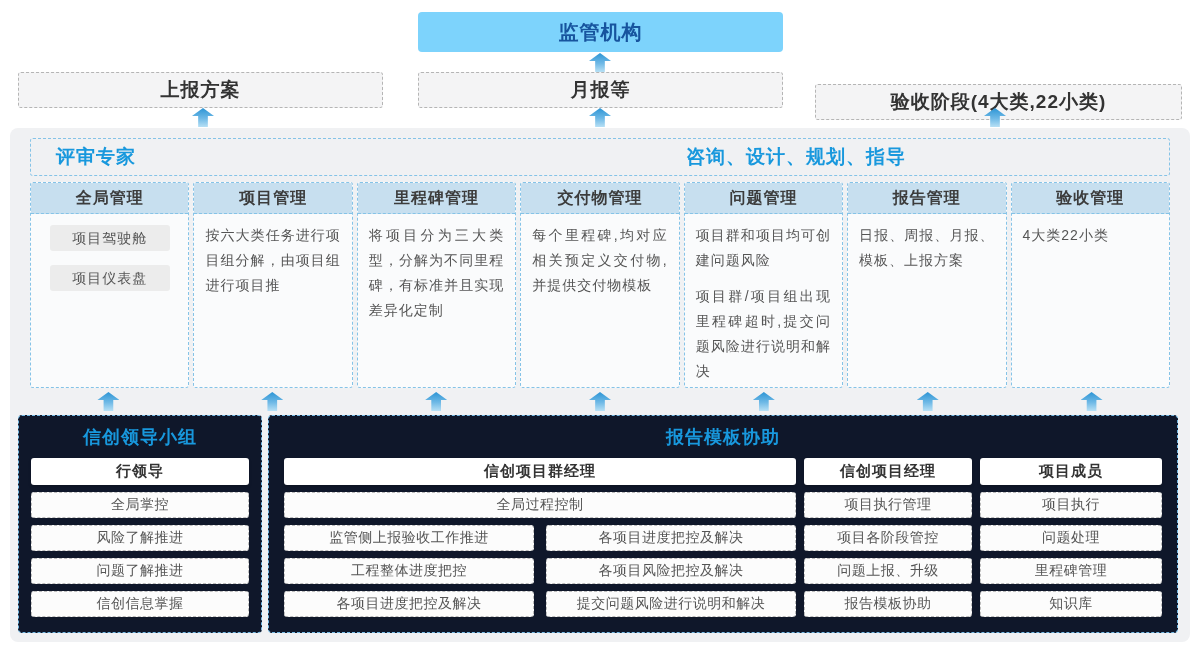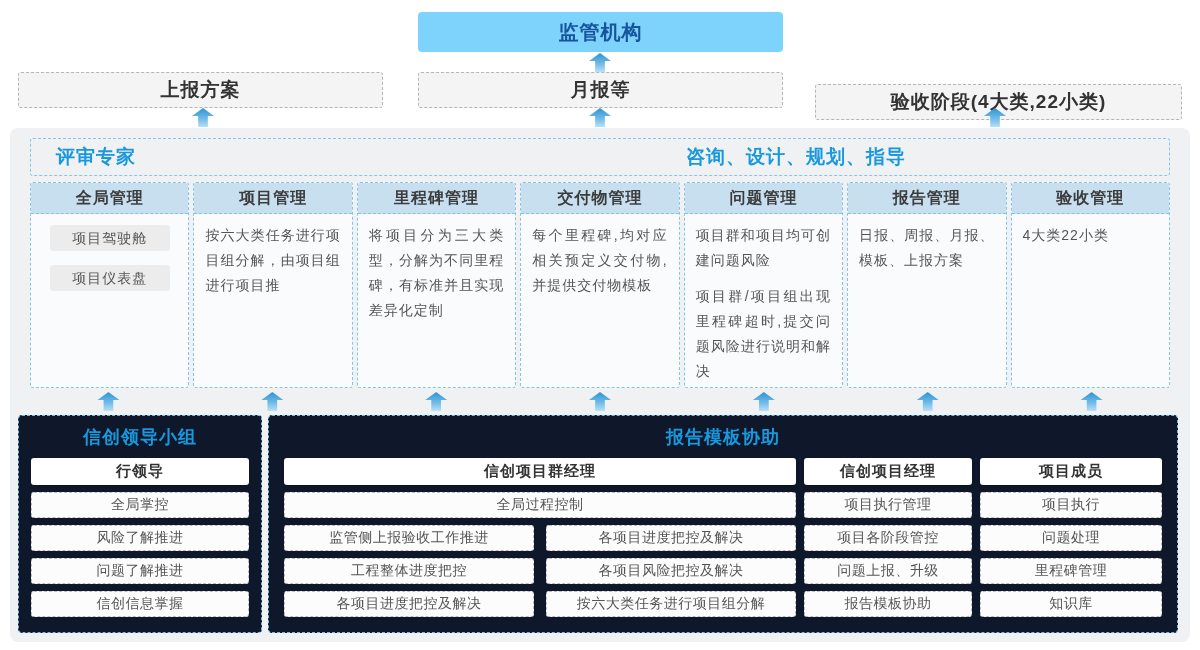--- a/index.html
+++ b/index.html
@@ -200,21 +200,21 @@
 
         <div class="exec-col-group">
           <div class="white-header">信创项目群经理</div>
           <div class="d-item">全局过程控制</div>
           <div class="grid-2">
             <div class="d-item">监管侧上报验收工作推进</div>
             <div class="d-item">各项目进度把控及解决</div>
             <div class="d-item">工程整体进度把控</div>
             <div class="d-item">各项目风险把控及解决</div>
             <div class="d-item">各项目进度把控及解决</div>
-            <div class="d-item">按六大类任务进行项目组分解</div>
+            <div class="d-item">提交问题风险进行说明和解决</div>
           </div>
         </div>
 
         <div class="exec-col-pm">
           <div class="white-header">信创项目经理</div>
           <div class="d-item">项目执行管理</div>
           <div class="d-item">项目各阶段管控</div>
           <div class="d-item">问题上报、升级</div>
           <div class="d-item">报告模板协助</div>
         </div>

